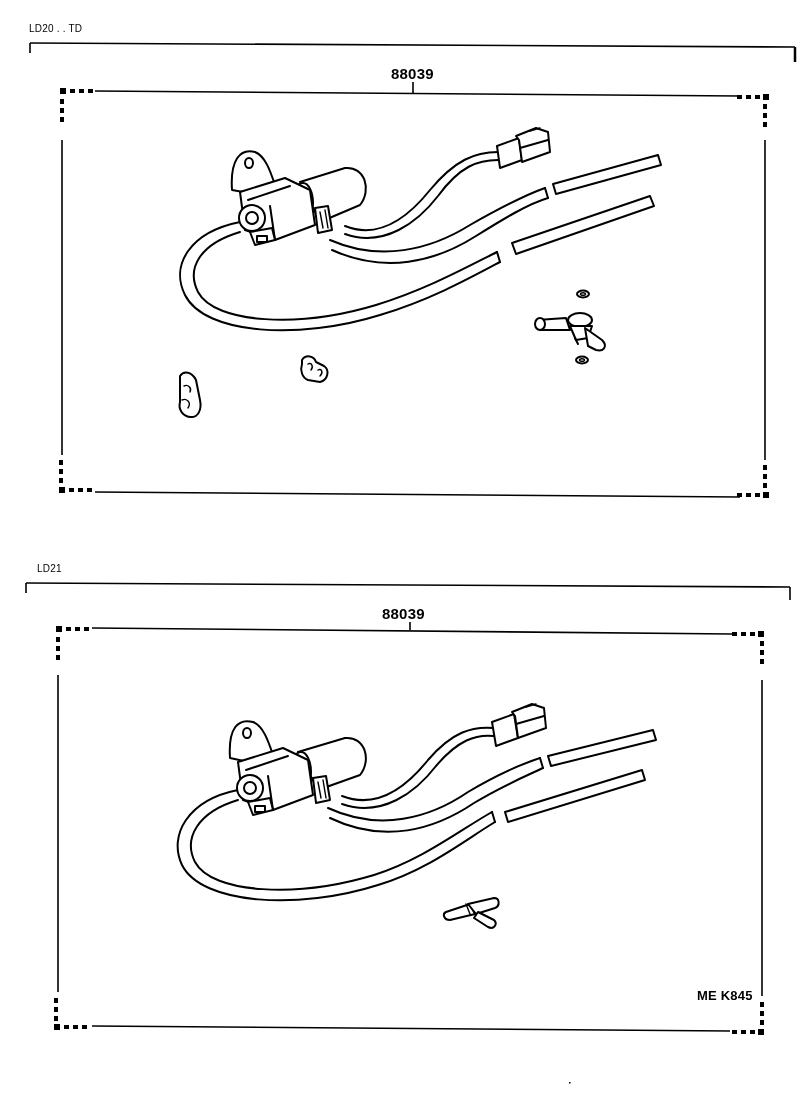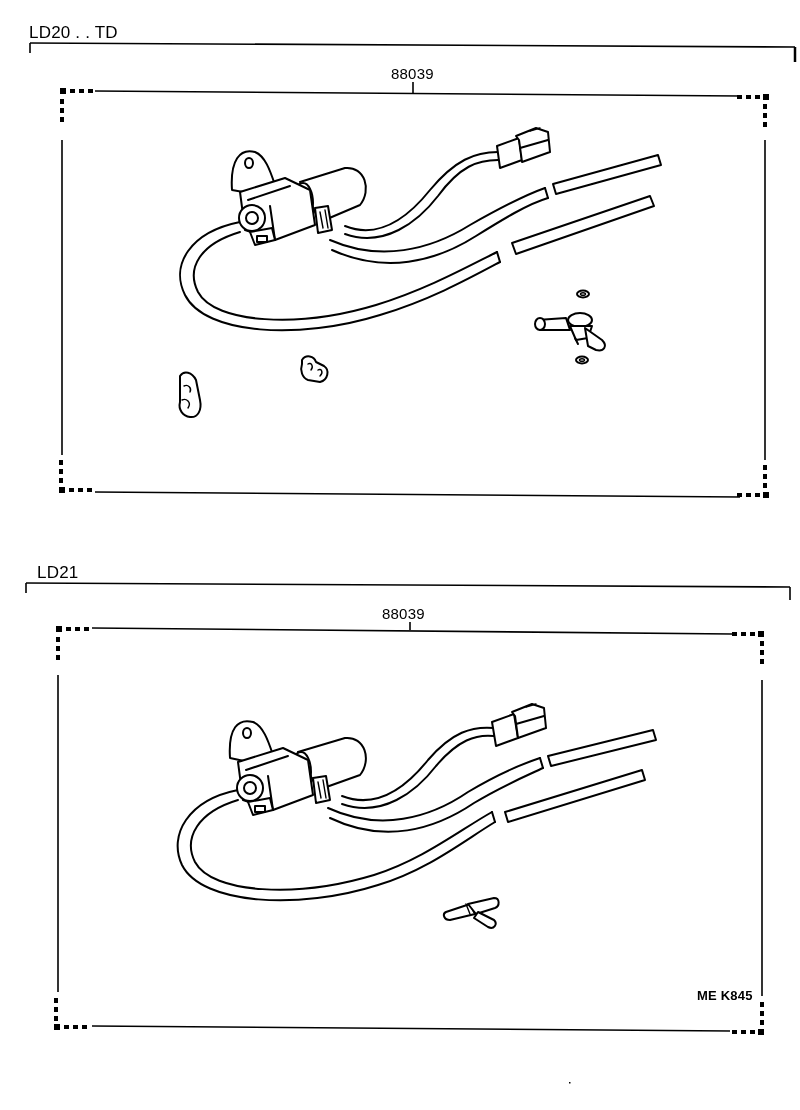--- a/index.html
+++ b/index.html
@@ -1,20 +1,20 @@
 <!DOCTYPE html>
 <html><head>
   <meta charset="utf-8">
   <style>
     html, body { margin: 0; padding: 0; background: #ffffff; }
     body { width: 800px; height: 1110px; position: relative; overflow: hidden;
            font-family: "Liberation Sans", "DejaVu Sans", sans-serif; color: #000; }
-    .lbl { position: absolute; font-size: 17px; font-weight: 400; letter-spacing: 0.2px; line-height: 1; }
+    .lbl { position: absolute; font-size: 10px; font-weight: 400; letter-spacing: 0.2px; line-height: 1; }
     .section-label { left: 29px; }
-    .partno { font-size: 15px; }
+    .partno { font-size: 15px; font-weight: bold; }
     .code { font-size: 13px; font-weight: 700; }
     svg.layer { position: absolute; left: 0; top: 0; }
     svg .ln { stroke: #000; fill: none; stroke-width: 2; stroke-linecap: round; stroke-linejoin: round; }
     svg .thin { stroke: #000; fill: none; stroke-width: 1.4; stroke-linecap: round; stroke-linejoin: round; }
     svg .wfill { stroke: #000; fill: #fff; stroke-width: 2; stroke-linejoin: round; }
     svg .frame { stroke: #000; fill: none; stroke-width: 1.6; }
     svg .dash { fill: #000; }
   </style>
 </head>
 <body>

